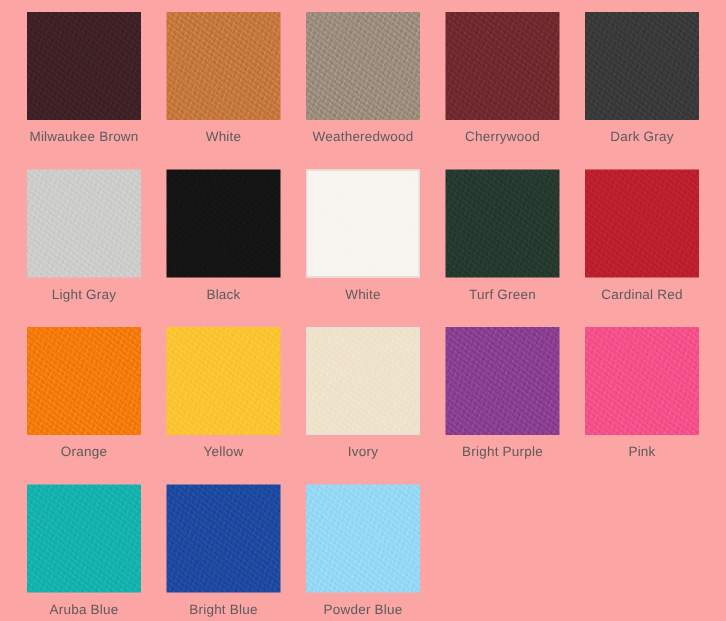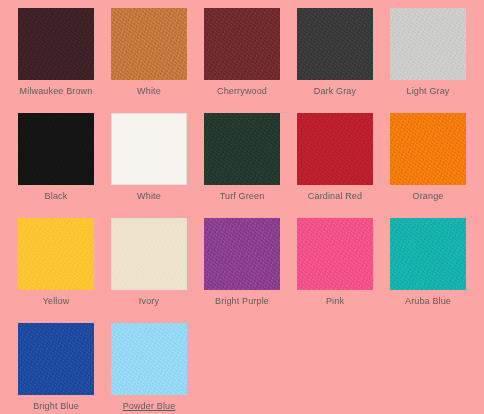--- a/index.html
+++ b/index.html
@@ -90,20 +90,24 @@
 <div id="swatch-grid" style="background: #fca5a5;">
     <div class="swatch-cell">
       <div class="swatch-chip" style="background-color: rgb(62, 33, 38);"></div>
       <div class="swatch-label" style="color: rgb(92, 92, 92);">Milwaukee Brown</div>
     </div>
     <div class="swatch-cell">
       <div class="swatch-chip" style="background-color: rgb(197, 121, 63);"></div>
       <div class="swatch-label" style="color: rgb(92, 92, 92);">White</div>
     </div>
     <div class="swatch-cell">
+      <div class="swatch-chip" style="background-color: rgb(157, 142, 126);"></div>
+      <div class="swatch-label" style="color: rgb(92, 92, 92);">Weatheredwood</div>
+    </div>
+    <div class="swatch-cell">
       <div class="swatch-chip" style="background-color: rgb(111, 42, 46);"></div>
       <div class="swatch-label" style="color: rgb(92, 92, 92);">Cherrywood</div>
     </div>
     <div class="swatch-cell">
       <div class="swatch-chip" style="background-color: rgb(58, 58, 58);"></div>
       <div class="swatch-label" style="color: rgb(92, 92, 92);">Dark Gray</div>
     </div>
     <div class="swatch-cell">
       <div class="swatch-chip" style="background-color: rgb(205, 205, 203);"></div>
       <div class="swatch-label" style="color: rgb(92, 92, 92);">Light Gray</div>
@@ -147,15 +151,15 @@
     <div class="swatch-cell">
       <div class="swatch-chip" style="background-color: rgb(22, 178, 174);"></div>
       <div class="swatch-label" style="color: rgb(92, 92, 92);">Aruba Blue</div>
     </div>
     <div class="swatch-cell">
       <div class="swatch-chip" style="background-color: rgb(30, 74, 160);"></div>
       <div class="swatch-label" style="color: rgb(92, 92, 92);">Bright Blue</div>
     </div>
     <div class="swatch-cell">
       <div class="swatch-chip" style="background-color: rgb(150, 217, 245);"></div>
-      <div class="swatch-label" style="color: rgb(92, 92, 92); text-decoration: underline;">Powder Blue</div>
+      <div class="swatch-label" style="color: rgb(92, 92, 92);">Powder Blue</div>
     </div>
   </div>
 
 </body></html>

